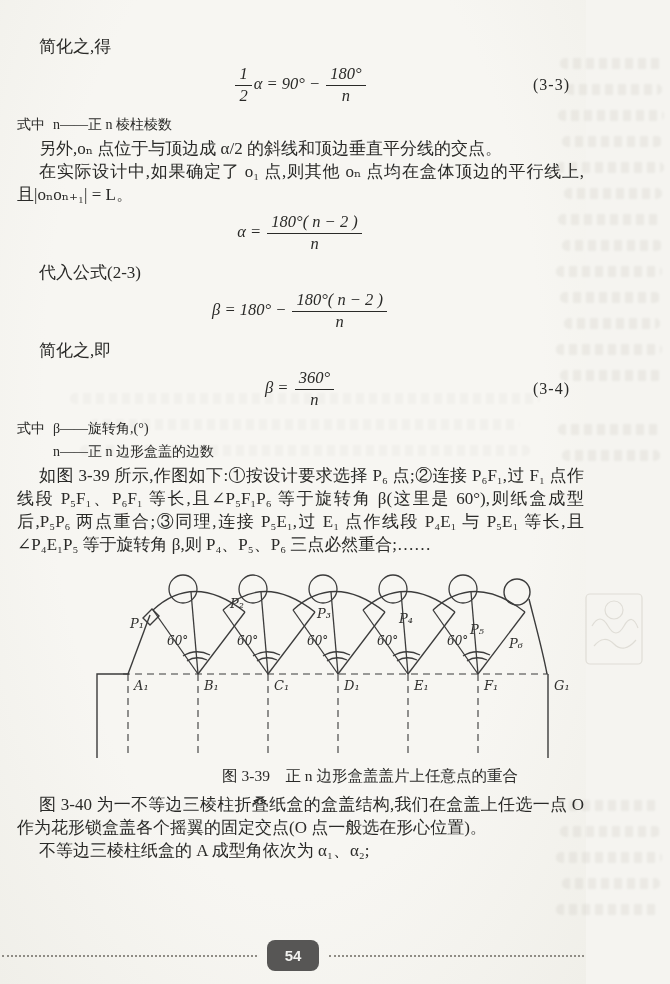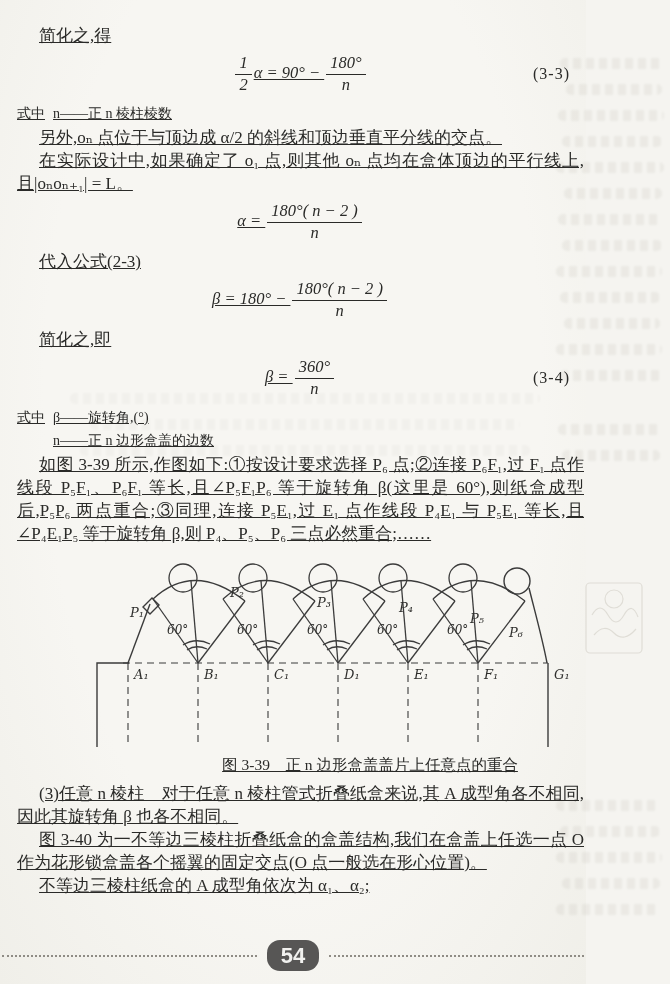--- a/index.html
+++ b/index.html
@@ -4,23 +4,22 @@
 <style>
   html,body{margin:0;padding:0;}
   body{
     width:670px;height:984px;overflow:hidden;
     background:#f5f4f0;
     font-family:"Liberation Serif","DejaVu Serif",serif;
     color:#2a2a28;
   }
   .page{
     position:relative;width:586px;height:984px;
-    box-sizing:border-box;padding:24px 2px 0 17px;
+    box-sizing:border-box;padding:35px 2px 0 17px;
     background:radial-gradient(ellipse at 50% 40%, #f7f6f2 60%, #f0efe9 100%);
-    text-decoration:underline;
   }
   .content{position:relative;z-index:1;}
   .para{
     margin:0;font-size:17px;line-height:23px;
     text-indent:22px;text-align:justify;
   }
   
   .formula{
     position:relative;margin:7px 0;text-align:center;
     font-size:16.5px;font-style:italic;line-height:1.2;
@@ -47,22 +46,22 @@
   .figtext text.deg{font-size:12px;}
   
   .footer{
     position:absolute;left:0;right:0;bottom:13px;z-index:1;
     display:flex;align-items:center;gap:10px;padding:0 2px;
   }
   .dotline{flex:1;height:0;border-top:2px dotted #8f8c85;}
   .pagenum{
     width:52px;height:31px;background:#575655;color:#f1f1ef;
     font-family:"Liberation Sans","DejaVu Sans",sans-serif;
-    font-size:22px;font-weight:bold;
-    display:flex;align-items:center;justify-content:center;border-radius:13px;
+    font-size:15px;font-weight:bold;
+    display:flex;align-items:center;justify-content:center;border-radius:8px;
   }
   
   .smudge{
     position:absolute;height:11px;border-radius:5px;z-index:0;
     background:repeating-linear-gradient(90deg,rgba(122,115,100,0.55) 0 8px,rgba(122,115,100,0) 8px 13px);
     opacity:0.15;filter:blur(1.3px);pointer-events:none;
   }
   .smudge.wide{opacity:0.08;}
 </style>
 </head>
@@ -220,21 +219,20 @@
           <text x="194" y="124">C₁</text>
           <text x="264" y="124">D₁</text>
           <text x="334" y="124">E₁</text>
           <text x="404" y="124">F₁</text>
           <text x="474" y="124">G₁</text>
         </g>
       </svg>
       <div class="figcap">图 3-39　正 n 边形盒盖盖片上任意点的重合</div>
     </div>
 
-    <p class="para">(3)任意 n 棱柱　对于任意 n 棱柱管式折叠纸盒来说,其 A 成型角各不相同,因此其旋转角 β 也各不相同。</p>
     <p class="para">图 3-40 为一不等边三棱柱折叠纸盒的盒盖结构,我们在盒盖上任选一点 O 作为花形锁盒盖各个摇翼的固定交点(O 点一般选在形心位置)。</p>
     <p class="para">不等边三棱柱纸盒的 A 成型角依次为 α₁、α₂;</p>
 
   </div>
 
   <div class="footer">
     <div class="dotline"></div>
     <div class="pagenum">54</div>
     <div class="dotline"></div>
   </div>

